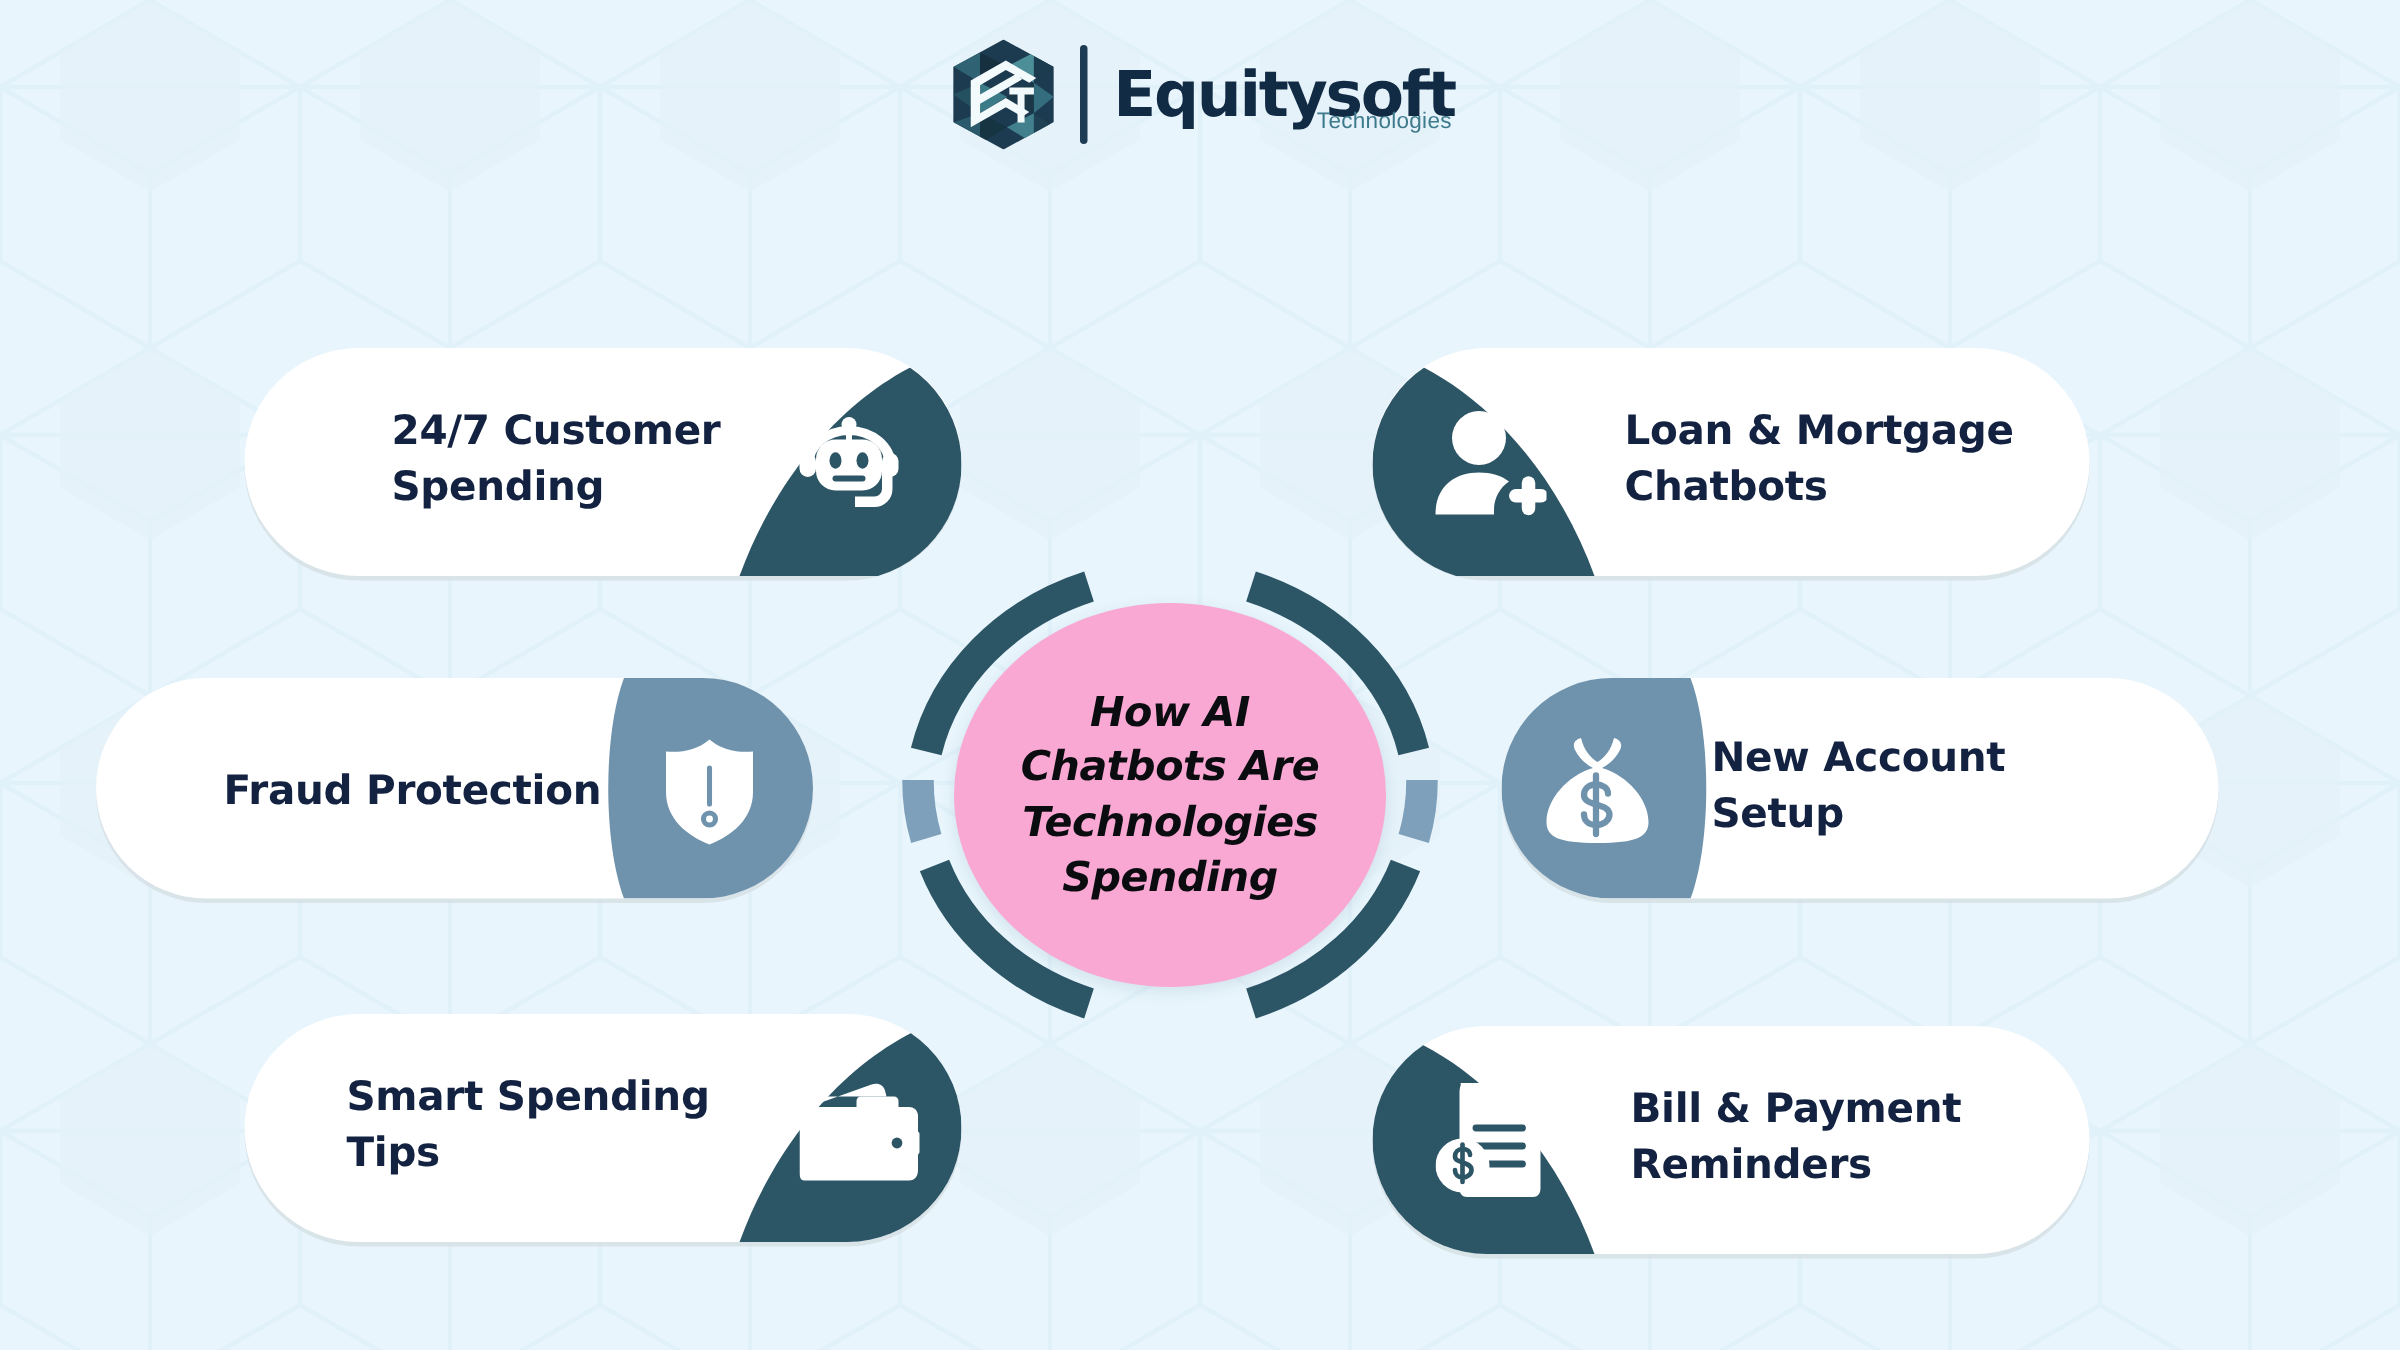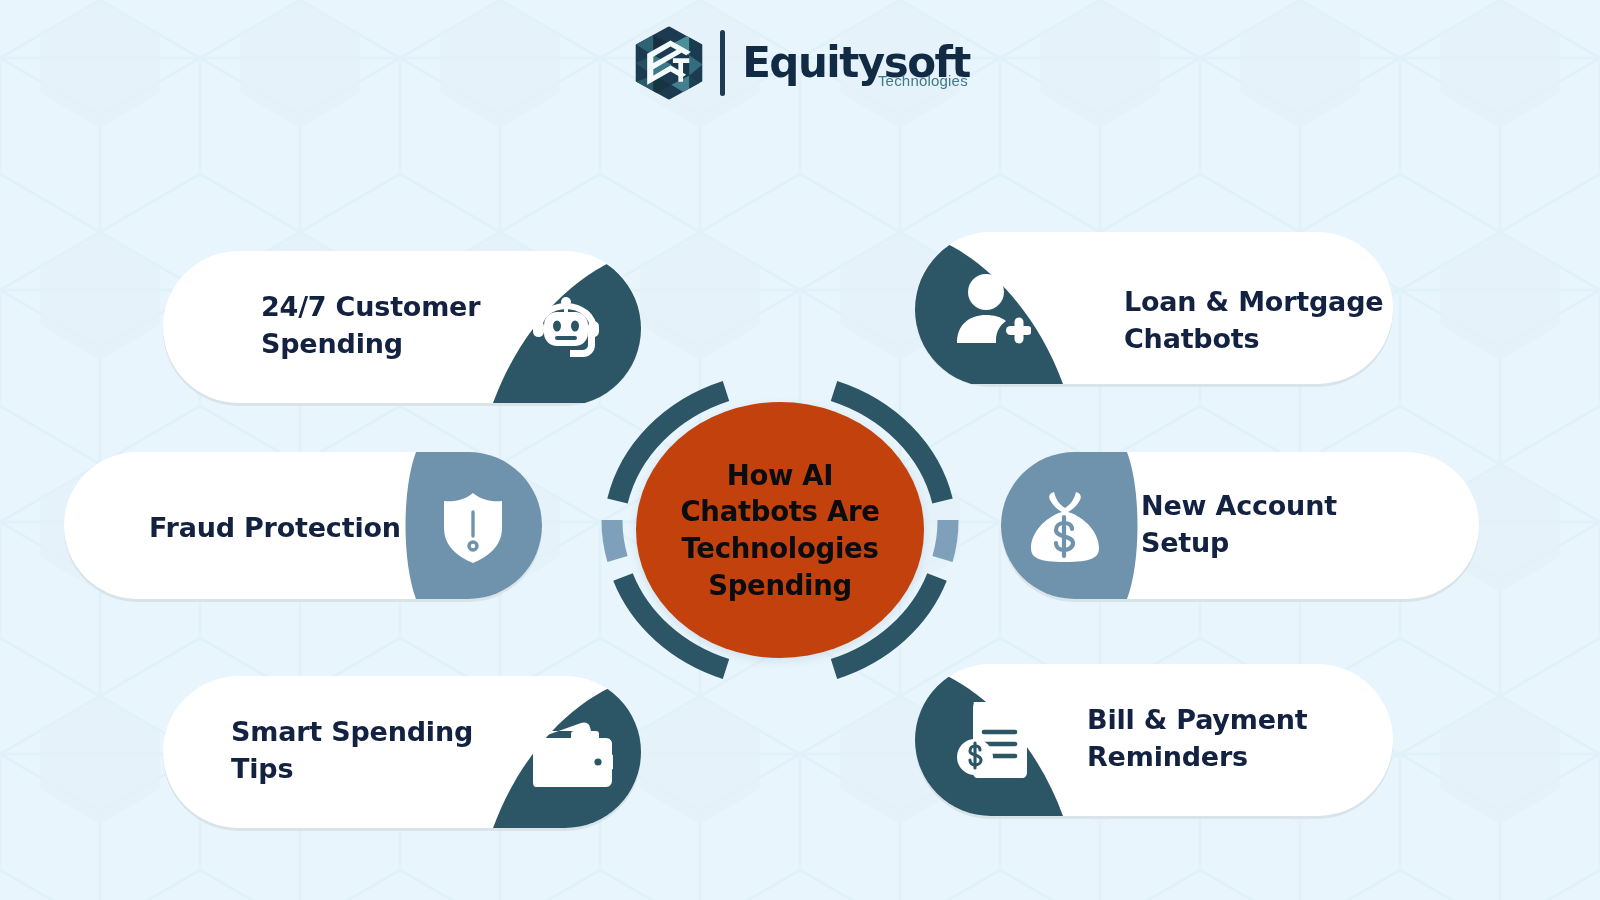--- a/index.html
+++ b/index.html
@@ -59,26 +59,27 @@
     position:absolute;
     left:598px; top:368px;
     width:364px; height:324px;
     z-index:4;
   }
   #hub-ring { position:absolute; inset:0; width:364px; height:324px; }
   #hub-core {
     position:absolute;
     left:38px; top:34px;
     width:288px; height:256px;
-    background:#c2410c;
+    background:#f9a8d4;
     border-radius:50%;
     box-shadow:0 3px 10px rgba(20,60,90,0.10);
     display:flex;
     align-items:center;
     justify-content:center;
+    font-style:italic;
   }
   #hub-title {
     font-family:"DejaVu Sans", sans-serif;
     font-size:27.5px;
     font-weight:bold;
     color:#0b0c10;
     text-align:center;
     line-height:1.33;
     letter-spacing:-0.3px;
     width:255px;
@@ -174,21 +175,21 @@
   <div id="hub-core">
     <div id="hub-title">
       <span>How AI</span><br>
       <span>Chatbots Are</span><br>
       <span>Technologies</span><br>
       <span>Spending</span>
     </div>
   </div>
 </div>
 
-<div class="card left" style="left:163px; top:232px; width:478px; height:155px;margin-top:19px;">
+<div class="card left" style="left:163px; top:232px; width:478px; height:155px;">
   <svg class="card-svg" width="478" height="155" viewBox="0 0 478 155" xmlns="http://www.w3.org/2000/svg">
     <defs>
       <clipPath id="pill1">
           <rect x="0" y="0" width="478" height="155" rx="77.5" ry="77.5"></rect>
         </clipPath>
     </defs>
     <rect x="0" y="3" width="478" height="152" rx="76" ry="76" fill="#d4dde3" opacity="0.75"></rect>
     <rect x="0" y="0" width="478" height="152" rx="76" ry="76" fill="#ffffff"></rect>
     <g clip-path="url(#pill1)">
 
@@ -223,21 +224,21 @@
       <clipPath id="pill2">
           <rect x="0" y="0" width="478" height="155" rx="77.5" ry="77.5"></rect>
         </clipPath>
     </defs>
     <rect x="0" y="3" width="478" height="152" rx="76" ry="76" fill="#d4dde3" opacity="0.75"></rect>
     <rect x="0" y="0" width="478" height="152" rx="76" ry="76" fill="#ffffff"></rect>
     <g clip-path="url(#pill2)">
       <path fill="#2c5566" d="M 0,0 L 0,152 L 148,152 C 118,70 58,14 0,0 Z"></path>
     </g>
   </svg>
-  <div class="card-label" style="left:168px; top:52px; width:290px;margin-left:41px;">
+  <div class="card-label" style="left:168px; top:38px; width:290px;">
     <span>Loan &amp; Mortgage</span><br>
     <span>Chatbots</span>
   </div>
   <svg class="card-icon" style="left:38px; top:40px;" width="78" height="72" viewBox="0 0 78 72" xmlns="http://www.w3.org/2000/svg">
     <g fill="#ffffff">
       <circle cx="33" cy="20" r="18"></circle>
       <path d="M4,71 C4,52 17,43 33,43 C41,43 48,45 53,49 C47,53 43,60 43,68 L43,71 Z"></path>
       <rect x="53" y="54" width="26" height="9" rx="4.5"></rect>
       <rect x="61.5" y="45.5" width="9" height="26" rx="4.5"></rect>
     </g>
@@ -320,21 +321,21 @@
       <rect x="38" y="9" width="28" height="10" rx="3"></rect>
       <path d="M3,16 L73,16 C77,16 79,19 79,22 L79,58 C79,62 77,65 73,65 L3,65 C1,65 0,63 0,60 L0,21 C0,18 1,16 3,16 Z"></path>
     </g>
     <g>
       <rect x="56" y="30" width="26" height="20" rx="9" fill="#ffffff"></rect>
       <circle cx="65" cy="40" r="3.6" fill="#2c5566"></circle>
     </g>
   </svg>
 </div>
 
-<div class="card right" style="left:915px; top:664px; width:478px; height:149px;">
+<div class="card right" style="left:915px; top:684px; width:478px; height:149px;">
   <svg class="card-svg" width="478" height="155" viewBox="0 0 478 155" xmlns="http://www.w3.org/2000/svg">
     <defs>
       <clipPath id="pill6">
           <rect x="0" y="0" width="478" height="152" rx="76" ry="76"></rect>
         </clipPath>
     </defs>
     <rect x="0" y="3" width="478" height="152" rx="76" ry="76" fill="#d4dde3" opacity="0.75"></rect>
     <rect x="0" y="0" width="478" height="152" rx="76" ry="76" fill="#ffffff"></rect>
     <g clip-path="url(#pill6)">
       <path fill="#2c5566" d="M 0,0 L 0,152 L 148,152 C 118,70 58,14 0,0 Z"></path>

